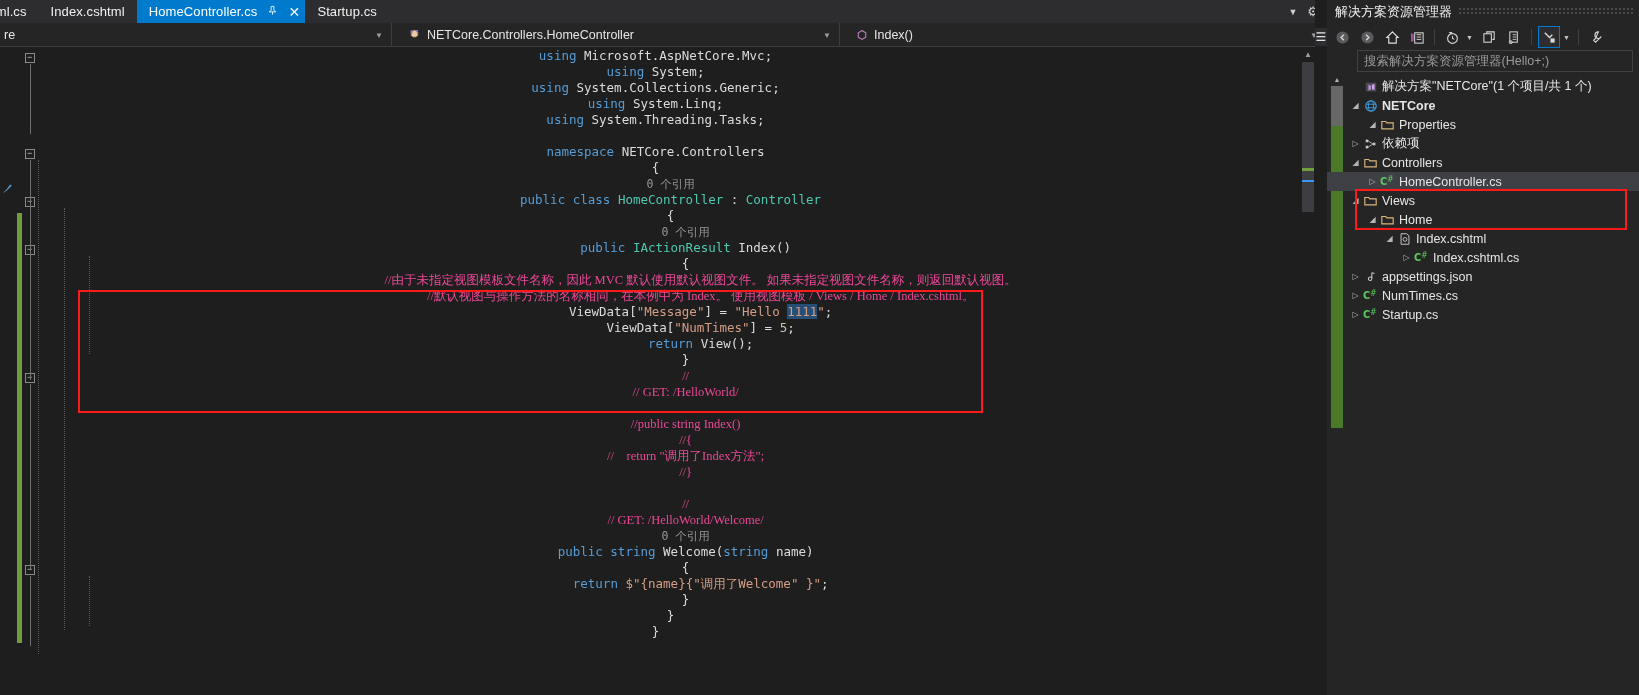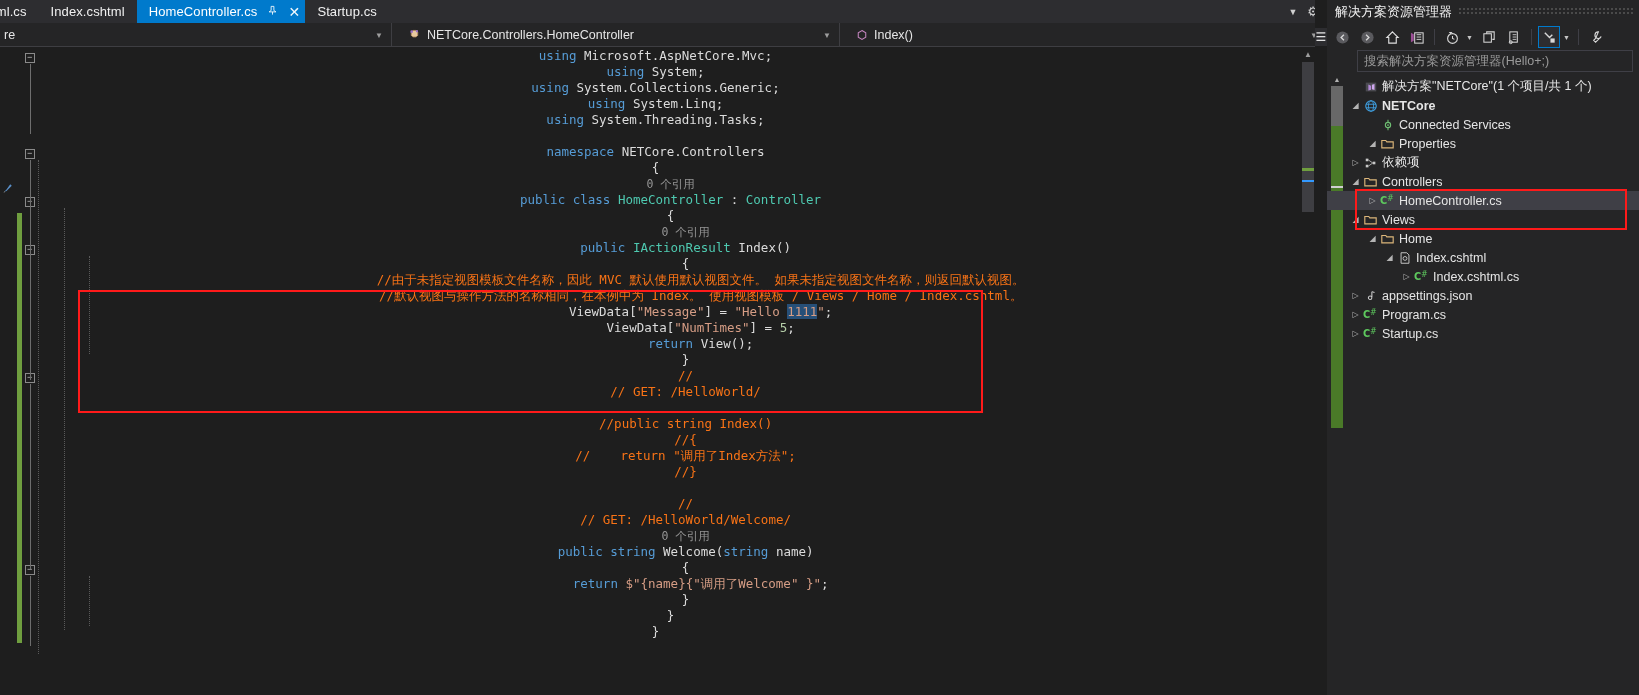--- a/index.html
+++ b/index.html
@@ -80,21 +80,21 @@
 
   .code {
     position: absolute; left: 24px; top: 0; right: 40px; bottom: 0;
     font-family: "DejaVu Sans Mono", monospace;
     font-size: 12.5px; line-height: 16px; white-space: pre;
   }
   .ln { height: 16px; text-align: center; }
   .k  { color: #569cd6; }  
   .t  { color: #4ec9b0; }  
   .s  { color: #d69d85; }  
-  .c  { color: #f97316; }  
+  .c  { color: #ec4899; font-family: Liberation Serif, serif; }  
   .n  { color: #b5cea8; }  
   .p  { color: #dcdcdc; }  
   .ref{ color: #969696; font-size: 11.5px; }
   .sel { background: #264f78; color: #d69d85; }
   .vline {
     position: absolute; border-left: 1px dotted #5a5a5a; width: 0;
   }
   .vline.solid { border-left: 1px solid #6e6e6e; }
 
   .redbox {
@@ -381,31 +381,20 @@
           <span class="tree-icon">
             <svg width="14" height="14" viewBox="0 0 16 16">
               <circle cx="8" cy="8" r="6" fill="none" stroke="#3f9fe0" stroke-width="1.3"></circle>
               <ellipse cx="8" cy="8" rx="3" ry="6" fill="none" stroke="#3f9fe0" stroke-width="1"></ellipse>
               <path d="M2.3 6 h11.4 M2.3 10 h11.4" stroke="#3f9fe0" stroke-width="1"></path>
             </svg>
           </span>
           <span class="tree-label bold">NETCore</span>
         </div>
         <div class="tree-row" style="padding-left: 39px;">
-          <span class="tw"></span>
-          <span class="tree-icon">
-            <svg width="14" height="14" viewBox="0 0 16 16">
-              <circle cx="8" cy="8" r="3" fill="none" stroke="#6fbf73" stroke-width="1.3"></circle>
-              <circle cx="8" cy="8" r="1" fill="#6fbf73"></circle>
-              <path d="M8 2 L8 5 M8 11 L8 14" stroke="#6fbf73" stroke-width="1.2"></path>
-            </svg>
-          </span>
-          <span class="tree-label">Connected Services</span>
-        </div>
-        <div class="tree-row" style="padding-left: 39px;">
           <span class="tw">◢</span>
           <span class="tree-icon">
             <svg width="15" height="14" viewBox="0 0 16 16">
               <path d="M1.5 4 L6 4 L7.2 5.5 L14.5 5.5 L14.5 12.5 L1.5 12.5 Z" fill="none" stroke="#dcb67a" stroke-width="1.3"></path>
             </svg>
           </span>
           <span class="tree-label">Properties</span>
         </div>
         <div class="tree-row" style="padding-left: 22px;">
           <span class="tw">▷</span>
@@ -488,21 +477,21 @@
           <span class="tree-label">appsettings.json</span>
         </div>
         <div class="tree-row" style="padding-left: 22px;">
           <span class="tw">▷</span>
           <span class="tree-icon">
             <svg width="16" height="13" viewBox="0 0 18 14">
               <text x="0" y="11" font-family="DejaVu Sans, sans-serif" font-size="11" font-weight="bold" fill="#5ec95e">C</text>
               <text x="8" y="8" font-family="DejaVu Sans, sans-serif" font-size="9" fill="#5ec95e">#</text>
             </svg>
           </span>
-          <span class="tree-label">Program.cs</span>
+          <span class="tree-label">NumTimes.cs</span>
         </div>
         <div class="tree-row" style="padding-left: 22px;">
           <span class="tw">▷</span>
           <span class="tree-icon">
             <svg width="16" height="13" viewBox="0 0 18 14">
               <text x="0" y="11" font-family="DejaVu Sans, sans-serif" font-size="11" font-weight="bold" fill="#5ec95e">C</text>
               <text x="8" y="8" font-family="DejaVu Sans, sans-serif" font-size="9" fill="#5ec95e">#</text>
             </svg>
           </span>
           <span class="tree-label">Startup.cs</span>

